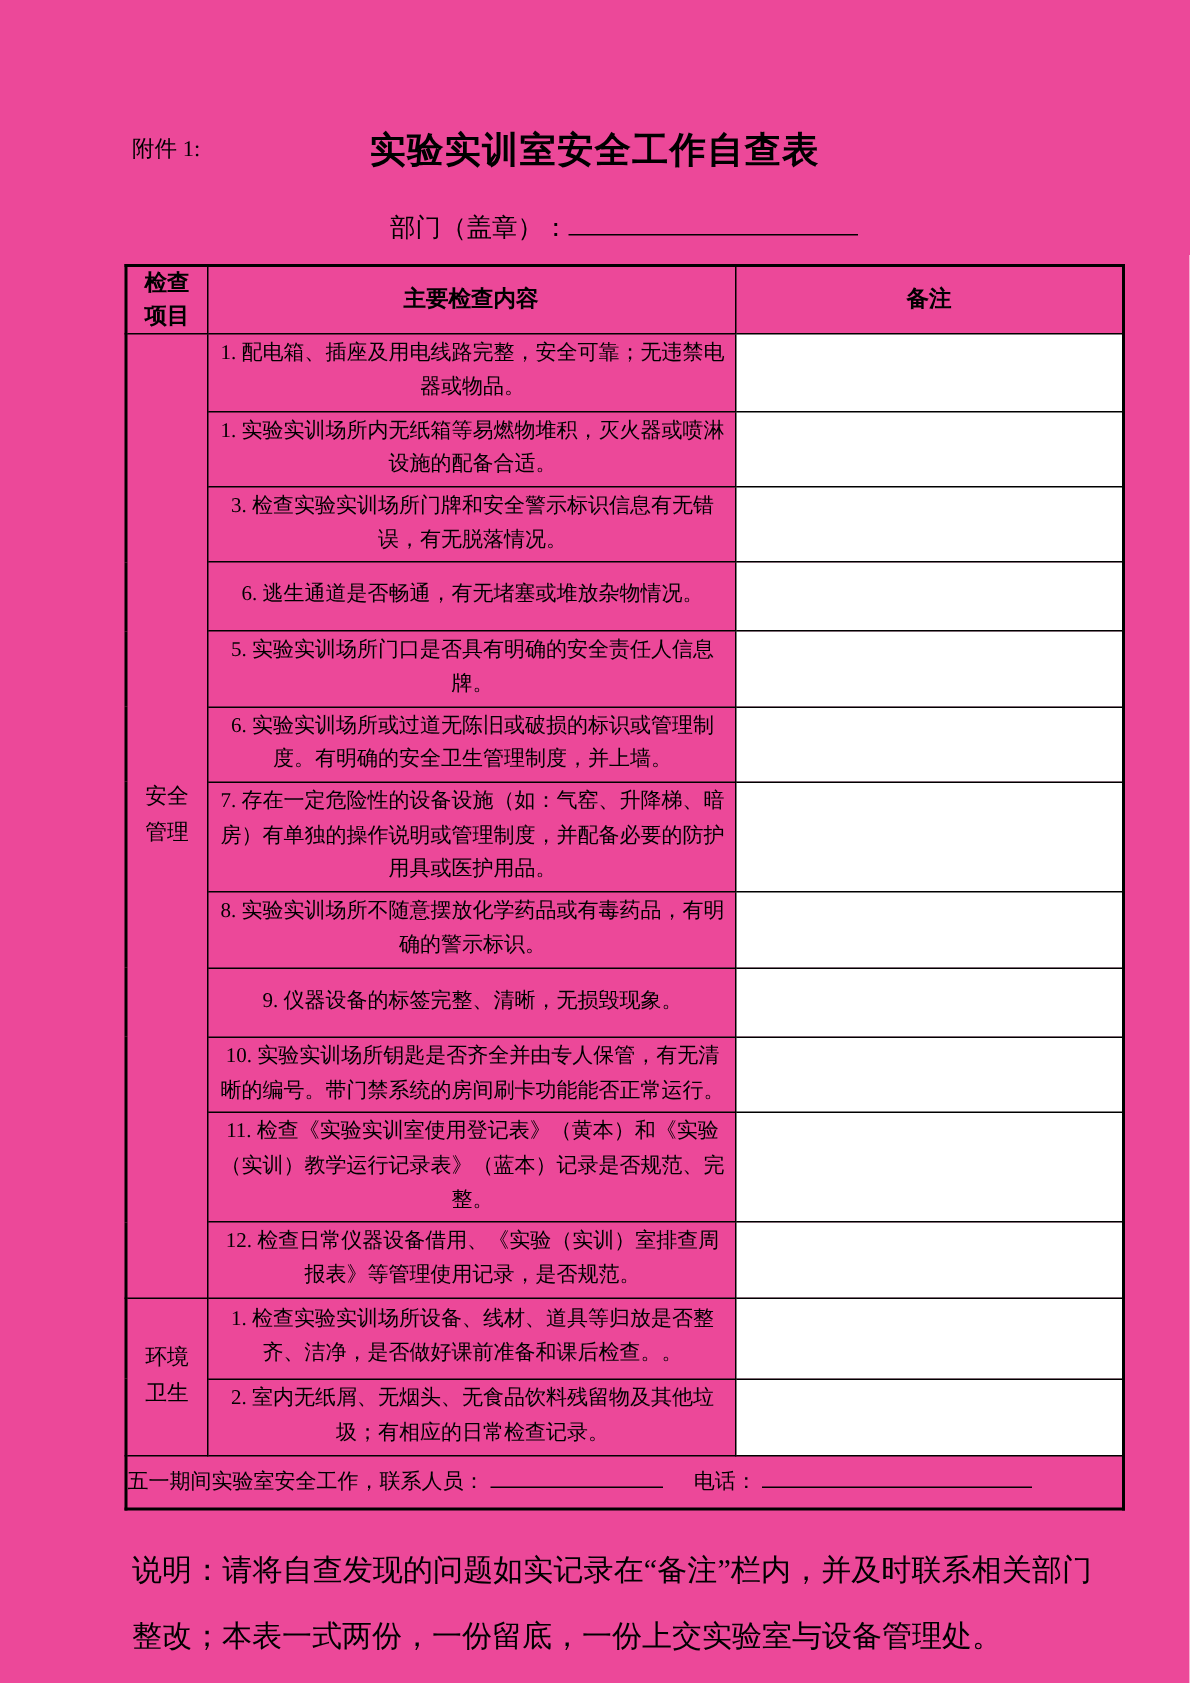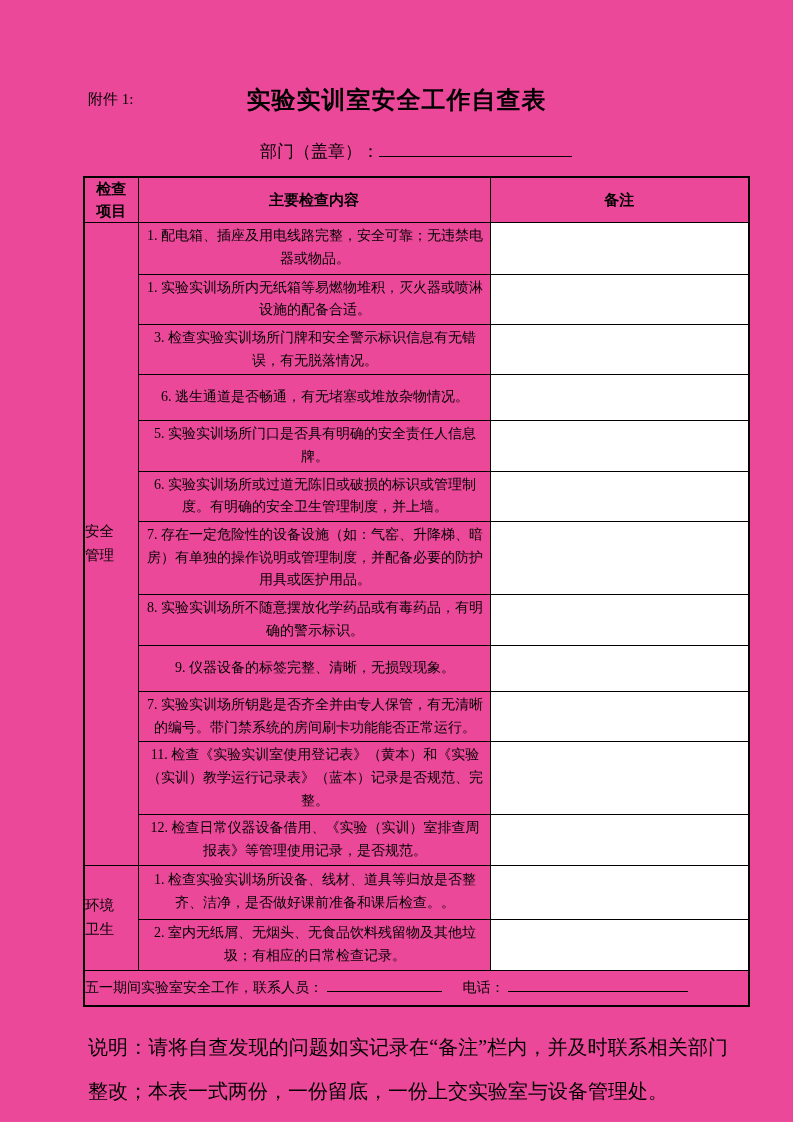--- a/index.html
+++ b/index.html
@@ -67,20 +67,21 @@
   table.inspect th, table.inspect td { vertical-align: middle; }
 
   th.col-head {
     font-family: "Liberation Sans", "DejaVu Sans", sans-serif;
     font-weight: bold;
     font-size: 15px;
     text-align: center;
     line-height: 1.45;
   }
   td.cat-cell {
+    text-align: center;
     font-size: 14.5px;
     line-height: 1.6;
   }
   td.content-cell {
     font-size: 14px;
     line-height: 1.62;
     padding: 2px 5px 2px 7px;
     text-align: center;
   }
   td.remark-cell { background: #fff; }
@@ -176,21 +177,21 @@
       </tr>
       <tr class="h51">
         <td class="content-cell">8. 实验实训场所不随意摆放化学药品或有毒药品，有明确的警示标识。</td>
         <td class="remark-cell"></td>
       </tr>
       <tr class="h46">
         <td class="content-cell">9. 仪器设备的标签完整、清晰，无损毁现象。</td>
         <td class="remark-cell"></td>
       </tr>
       <tr class="h49">
-        <td class="content-cell">7. 实验实训场所钥匙是否齐全并由专人保管，有无清晰的编号。带门禁系统的房间刷卡功能能否正常运行。</td>
+        <td class="content-cell">10. 实验实训场所钥匙是否齐全并由专人保管，有无清晰的编号。带门禁系统的房间刷卡功能能否正常运行。</td>
         <td class="remark-cell"></td>
       </tr>
       <tr class="h48">
         <td class="content-cell">11. 检查《实验实训室使用登记表》（黄本）和《实验（实训）教学运行记录表》（蓝本）记录是否规范、完整。</td>
         <td class="remark-cell"></td>
       </tr>
       <tr class="h48">
         <td class="content-cell">12. 检查日常仪器设备借用、《实验（实训）室排查周报表》等管理使用记录，是否规范。</td>
         <td class="remark-cell"></td>
       </tr>

